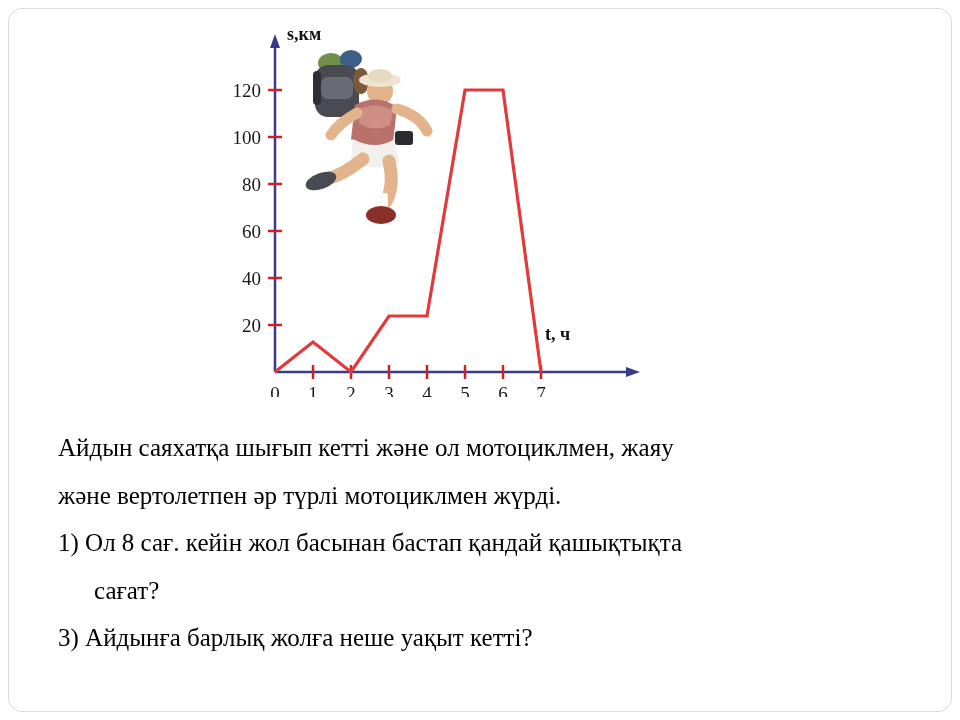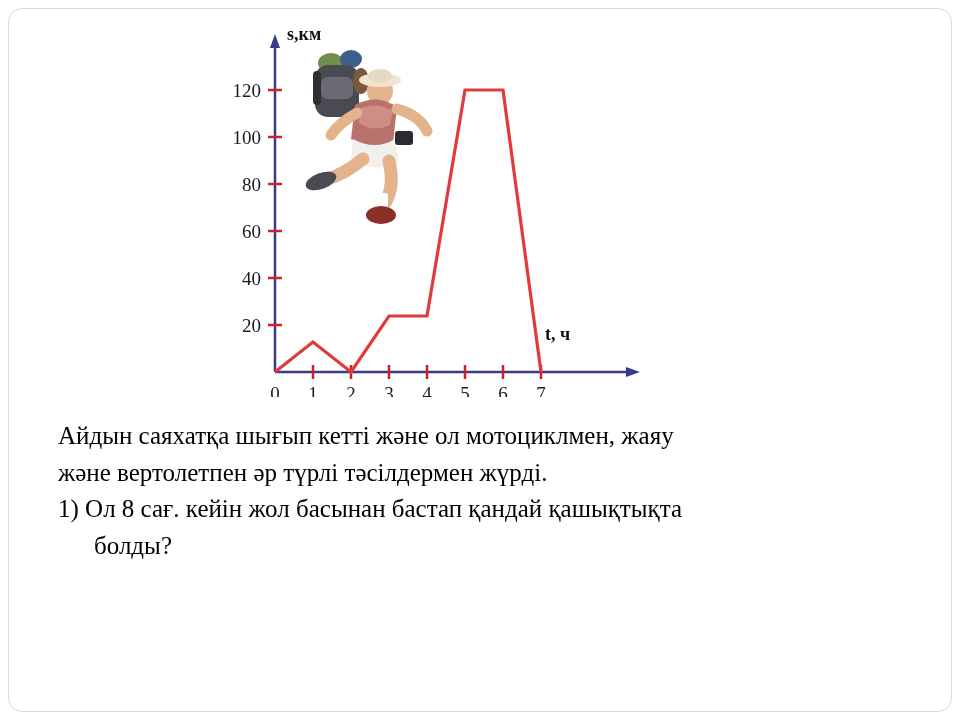--- a/index.html
+++ b/index.html
@@ -60,21 +60,21 @@
     position: absolute;
     left: 58px;
     top: 418px;
     width: 860px;
     font-family: "Liberation Serif", serif;
     font-size: 25px;
     line-height: 1.42;
     color: #000000;
   }
   #text-block p {
-    margin: 0 0 1px 0;
+    margin: 12px 0 1px 0;
   }
   .indent {
     padding-left: 36px;
   }
 </style>
 </head>
 <body>
 
 <div id="slide">
   <div id="slide-frame"></div>
@@ -176,17 +176,18 @@
         <ellipse cx="44" cy="134" rx="16" ry="8" fill="#4a4a52" transform="rotate(-20 44 134)"></ellipse>
         <ellipse cx="104" cy="168" rx="15" ry="9" fill="#8b2f2a"></ellipse>
       </g>
 
       <rect x="118" y="84" width="18" height="14" rx="3" fill="#2b2b30"></rect>
     </svg>
   </div>
 
   <div id="text-block">
     <p>Айдын саяхатқа шығып кетті және ол мотоциклмен, жаяу</p>
-    <p>және вертолетпен әр түрлі тәсілдермен жүрді.</p>
+    <p>және вертолетпен әр түрлі мотоциклмен жүрді.</p>
     <p>1) Ол 8 сағ. кейін жол басынан бастап қандай қашықтықта</p>
-    <p class="indent">болды?</p>
+    <p class="indent">сағат?</p>
+    <p>3) Айдынға барлық жолға неше уақыт кетті?</p>
   </div>
 </div>
 
 </body></html>

